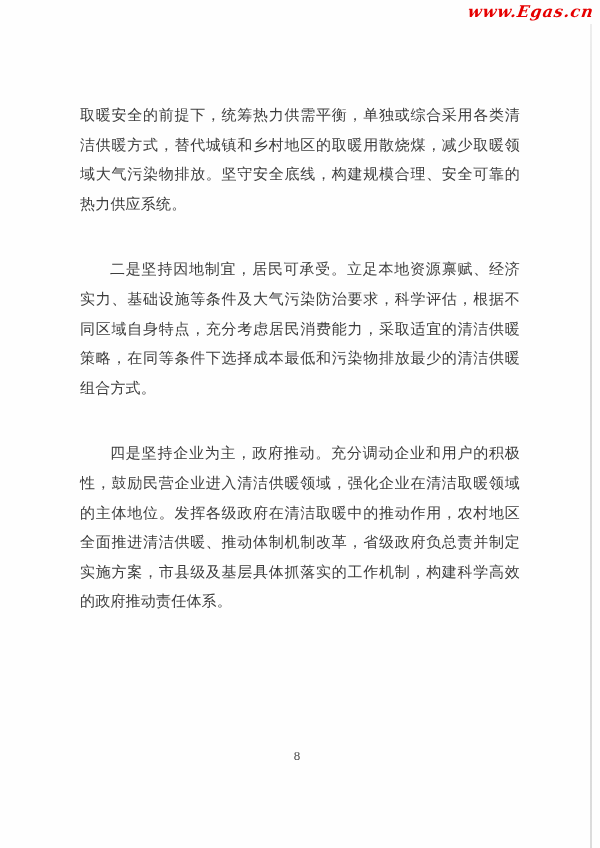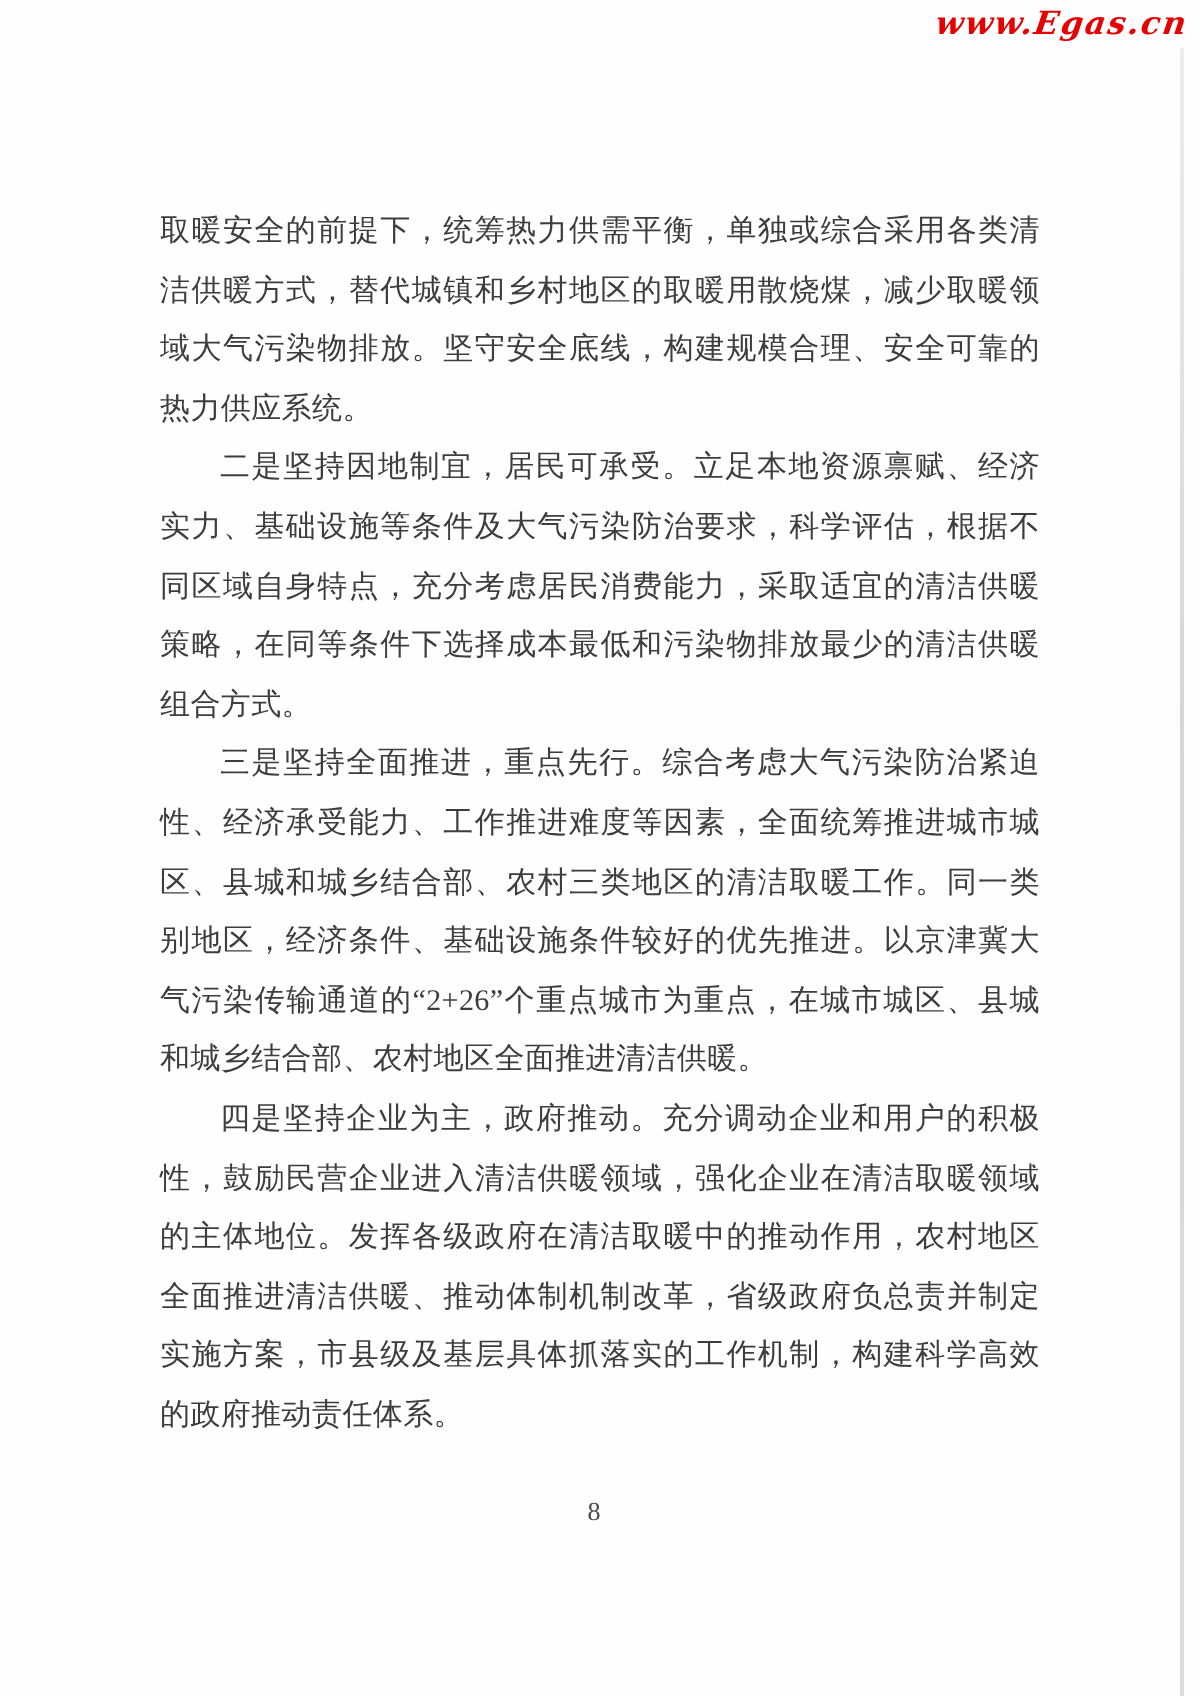--- a/index.html
+++ b/index.html
@@ -42,23 +42,25 @@
     width: 440px;
     font-size: 15px;
     line-height: 29.6px;
     color: #3d3d3d;
     text-align: justify;
     text-justify: inter-ideograph;
     letter-spacing: 0.2px;
   }
   .para {
     margin: 0;
+    font-family: Liberation Mono, monospace;
   }
   .para.indent {
     text-indent: 2em;
+    margin-top: 36px;
   }
   .page-number {
     position: absolute;
     top: 748px;
     left: 0;
     width: 594px;
     text-align: center;
     font-size: 13px;
     color: #4a4a4a;
   }
@@ -68,19 +70,18 @@
 
 <div class="page">
 
   <div class="watermark" style="color: rgb(230, 0, 0);">www.Egas.cn</div>
 
   <div class="scan-line"></div>
 
   <div class="content">
     <p class="para">取暖安全的前提下，统筹热力供需平衡，单独或综合采用各类清洁供暖方式，替代城镇和乡村地区的取暖用散烧煤，减少取暖领域大气污染物排放。坚守安全底线，构建规模合理、安全可靠的热力供应系统。</p>
     <p class="para indent">二是坚持因地制宜，居民可承受。立足本地资源禀赋、经济实力、基础设施等条件及大气污染防治要求，科学评估，根据不同区域自身特点，充分考虑居民消费能力，采取适宜的清洁供暖策略，在同等条件下选择成本最低和污染物排放最少的清洁供暖组合方式。</p>
-    <p class="para indent">三是坚持全面推进，重点先行。综合考虑大气污染防治紧迫性、经济承受能力、工作推进难度等因素，全面统筹推进城市城区、县城和城乡结合部、农村三类地区的清洁取暖工作。同一类别地区，经济条件、基础设施条件较好的优先推进。以京津冀大气污染传输通道的“2+26”个重点城市为重点，在城市城区、县城和城乡结合部、农村地区全面推进清洁供暖。</p>
     <p class="para indent">四是坚持企业为主，政府推动。充分调动企业和用户的积极性，鼓励民营企业进入清洁供暖领域，强化企业在清洁取暖领域的主体地位。发挥各级政府在清洁取暖中的推动作用，农村地区全面推进清洁供暖、推动体制机制改革，省级政府负总责并制定实施方案，市县级及基层具体抓落实的工作机制，构建科学高效的政府推动责任体系。</p>
   </div>
 
   <div class="page-number">8</div>
 
 </div>
 
 </body></html>

